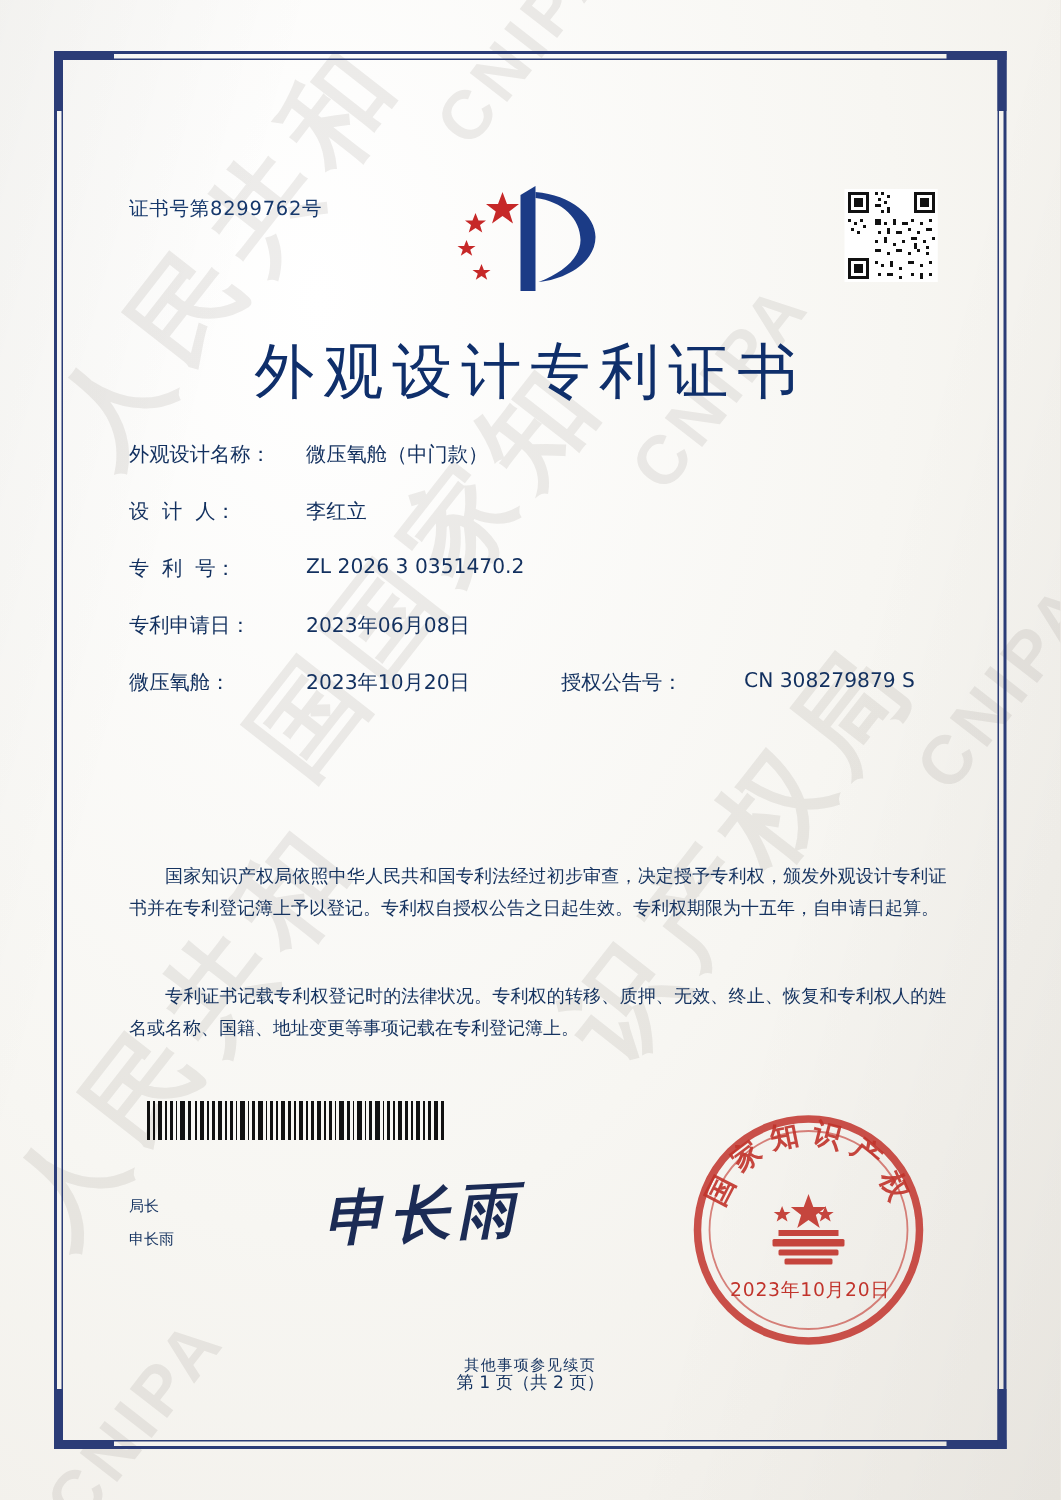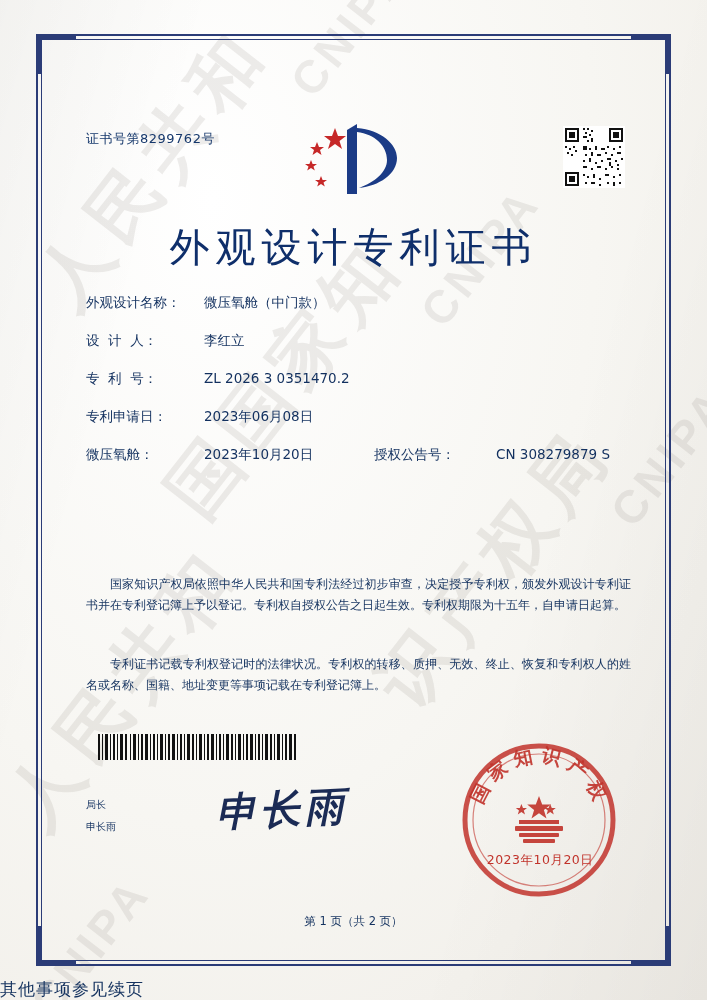--- a/index.html
+++ b/index.html
@@ -109,22 +109,22 @@
   .seal-date{
     position:absolute;right:56px;top:818px;width:150px;text-align:center;
     font-size:12.5px;color:#c1332b;letter-spacing:0.5px;
   }
 
   .page-no{
     position:absolute;left:0;right:0;top:880px;text-align:center;
     font-size:11.5px;color:#14325f;
   }
   .footer-note{
-    position:absolute;left:0;right:0;top:978px;
-    font-size:17px;color:#14325f;letter-spacing:1px;
+    position:absolute;left:0;right:0;top:903px;text-align:center;
+    font-size:10px;color:#14325f;letter-spacing:1px;
   }
 </style>
 </head>
 <body>
 
 <div id="sheet">
 
   <div class="wm wm-cn" style="left:-10px;top:120px;transform:rotate(-52deg);">人民共和</div>
   <div class="wm wm-cn" style="left:120px;top:330px;transform:rotate(-52deg);">国国家知</div>
   <div class="wm wm-cn" style="left:330px;top:520px;transform:rotate(-52deg);">识产权局</div>

